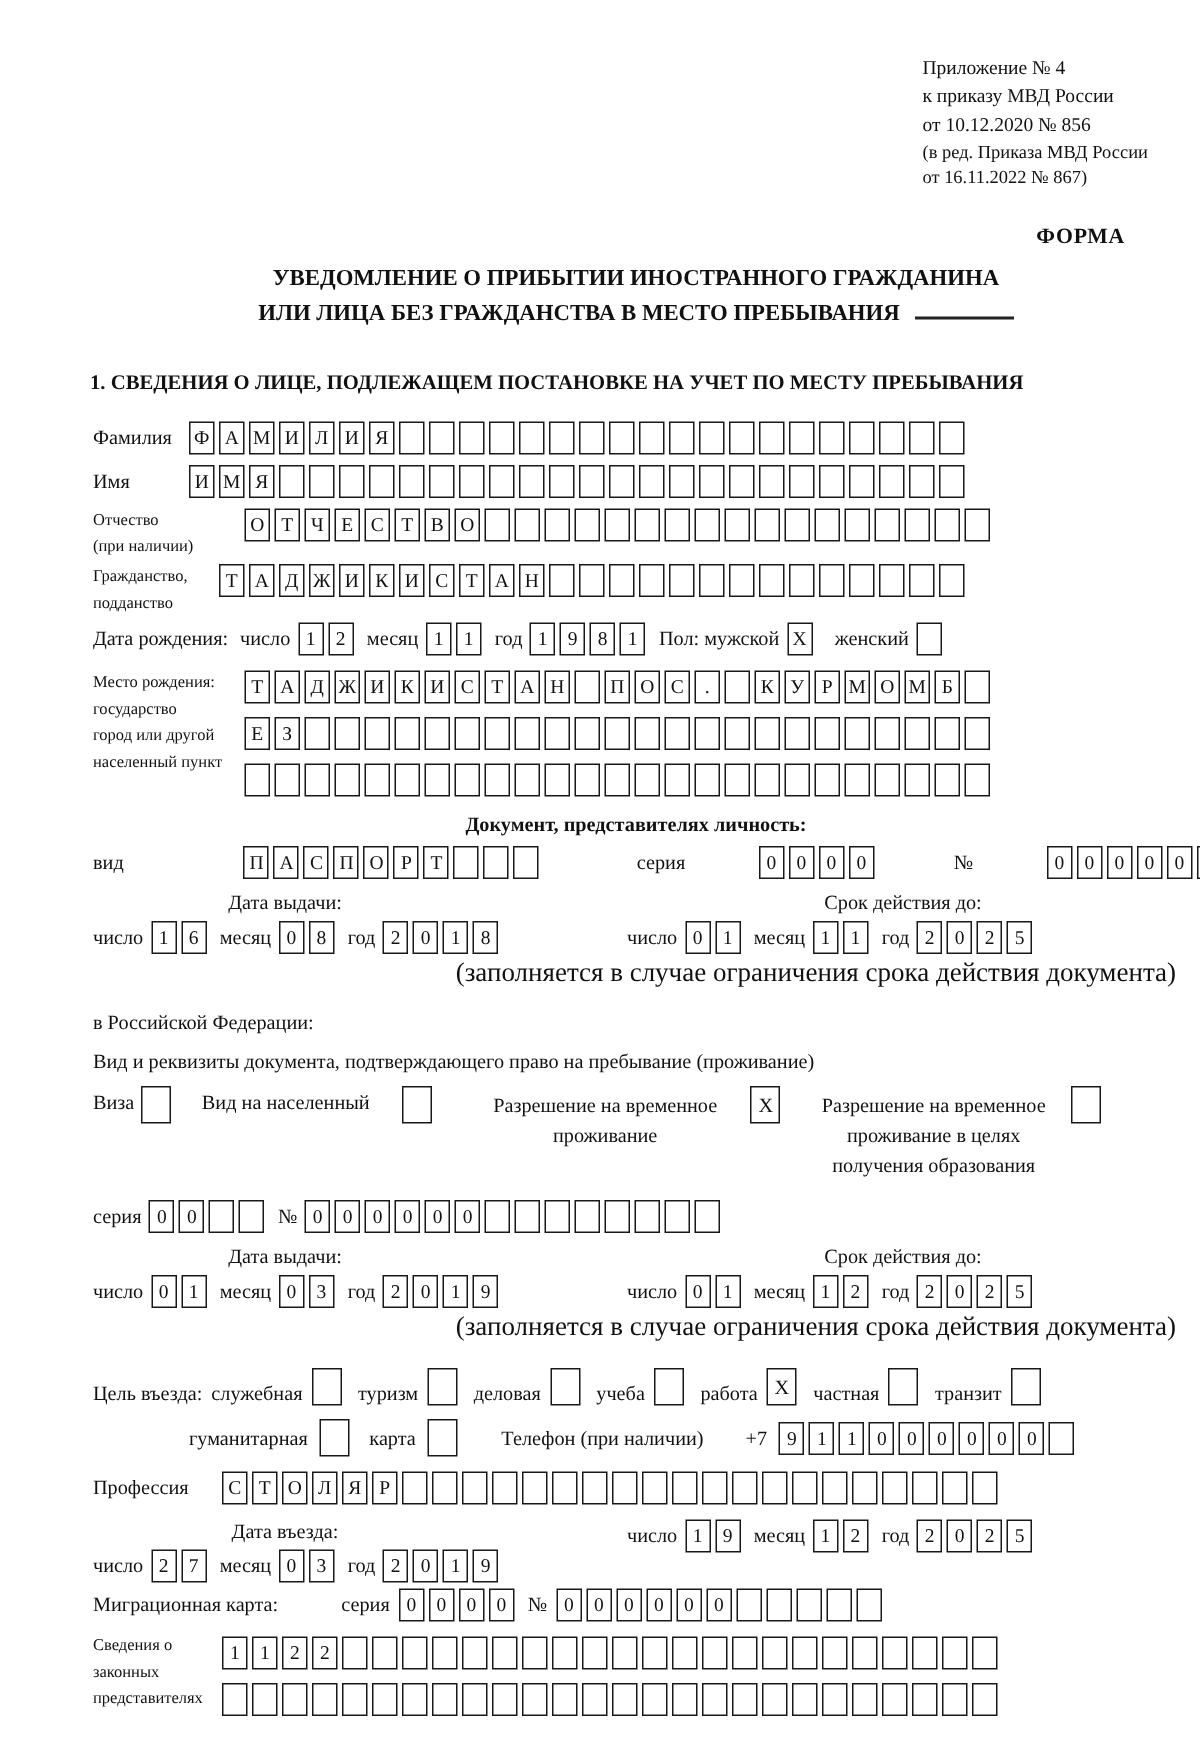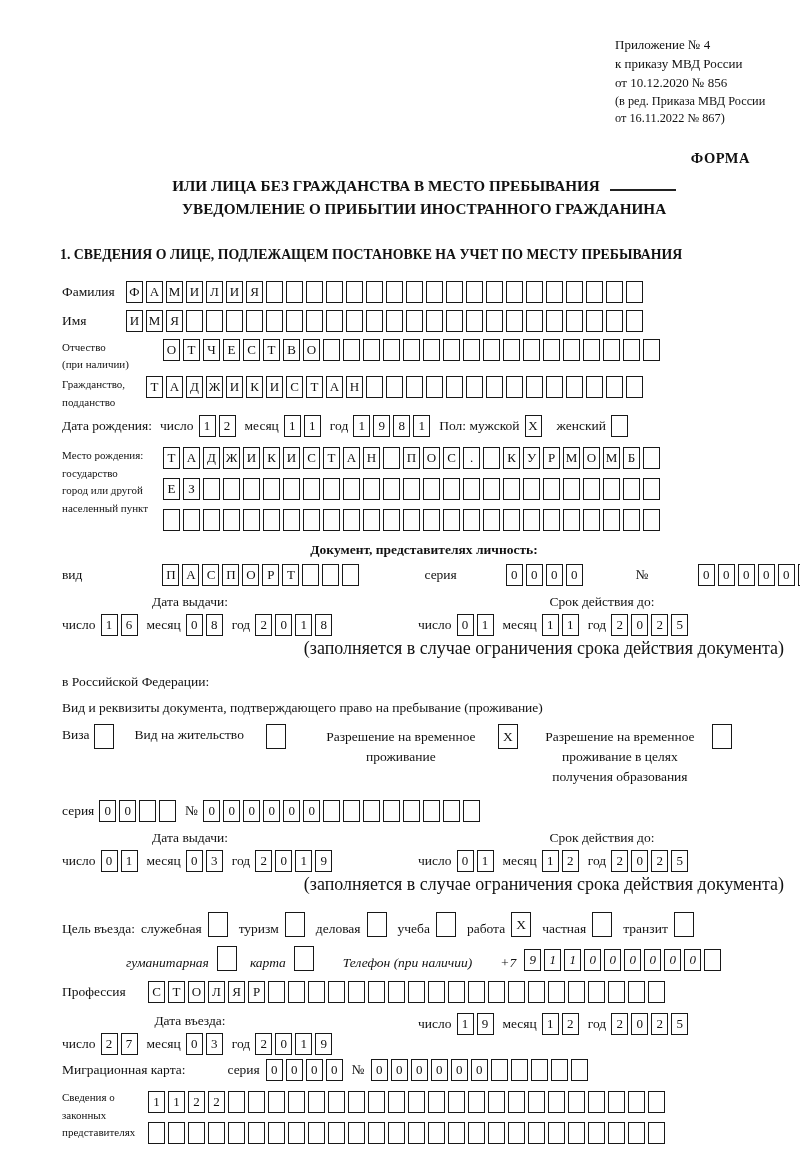--- a/index.html
+++ b/index.html
@@ -51,21 +51,21 @@
   .opt-row { display:flex; align-items:flex-start; margin:4px 0 14px 0; }
   .opt { display:flex; align-items:flex-start; font-size:13.5px; }
   .opt .txt { padding-top:3px; }
   .opt .txt.c { text-align:center; line-height:1.45; }
   .opt .cells { margin-left:7px; }
 
   .purpose { display:flex; align-items:flex-end; flex-wrap:nowrap; font-size:13.5px; margin-bottom:9px;margin-top:17px; }
   .purpose .cells { margin:0 8px 0 6px; }
   .purpose .lead { margin-right:6px; }
 
-  .phone-line { display:flex; align-items:flex-end; font-size:13.5px; margin:2px 0 10px 64px;font-style:italic; }
+  .phone-line { display:flex; align-items:center; font-size:13.5px; margin:2px 0 10px 64px; }
   .phone-line .cells { margin-left:8px; }
   .plus7 { margin-left:28px; }
 
   .mig { display:flex; align-items:center; font-size:13.5px; margin:4px 0 8px 0; }
   .mig .cells { margin:0 6px; }
 </style>
 </head>
 <body>
 
 <div class="page">
@@ -74,22 +74,22 @@
     <div>Приложение № 4</div>
     <div>к приказу МВД России</div>
     <div>от 10.12.2020 № 856</div>
     <div class="small">(в ред. Приказа МВД России</div>
     <div class="small">от 16.11.2022 № 867)</div>
   </div>
 
   <div class="forma">ФОРМА</div>
 
   <div class="title">
+    <div>УВЕДОМЛЕНИЕ О ПРИБЫТИИ ИНОСТРАННОГО ГРАЖДАНИНА</div>
     <div><span>ИЛИ ЛИЦА БЕЗ ГРАЖДАНСТВА В МЕСТО ПРЕБЫВАНИЯ</span><span class="uline"></span></div>
-    <div>УВЕДОМЛЕНИЕ О ПРИБЫТИИ ИНОСТРАННОГО ГРАЖДАНИНА</div>
   </div>
 
   <div class="sec-head">1. СВЕДЕНИЯ О ЛИЦЕ, ПОДЛЕЖАЩЕМ ПОСТАНОВКЕ НА УЧЕТ ПО МЕСТУ ПРЕБЫВАНИЯ</div>
 
   <div class="row">
     <div class="lbl w64">Фамилия</div>
     <div class="cells">
         <span class="cb">Ф</span>
         <span class="cb">А</span>
         <span class="cb">М</span>
@@ -434,21 +434,21 @@
   </div>
 
   <div class="opt-row">
     <div class="opt">
       <span class="txt">Виза</span>
       <span class="cells box" style="margin-left:4px;">
           <span class="cb"></span>
         </span>
     </div>
     <div class="opt" style="margin-left:18px;">
-      <span class="txt">Вид на жительство</span>
+      <span class="txt">Вид на населенный</span>
       <span class="cells box" style="margin-left:22px;">
           <span class="cb"></span>
         </span>
     </div>
     <div class="opt" style="margin-left:22px;">
       <span class="txt c" style="width:180px;">Разрешение на временное проживание</span>
       <span class="cells box">
           <span class="cb">X</span>
         </span>
     </div>

